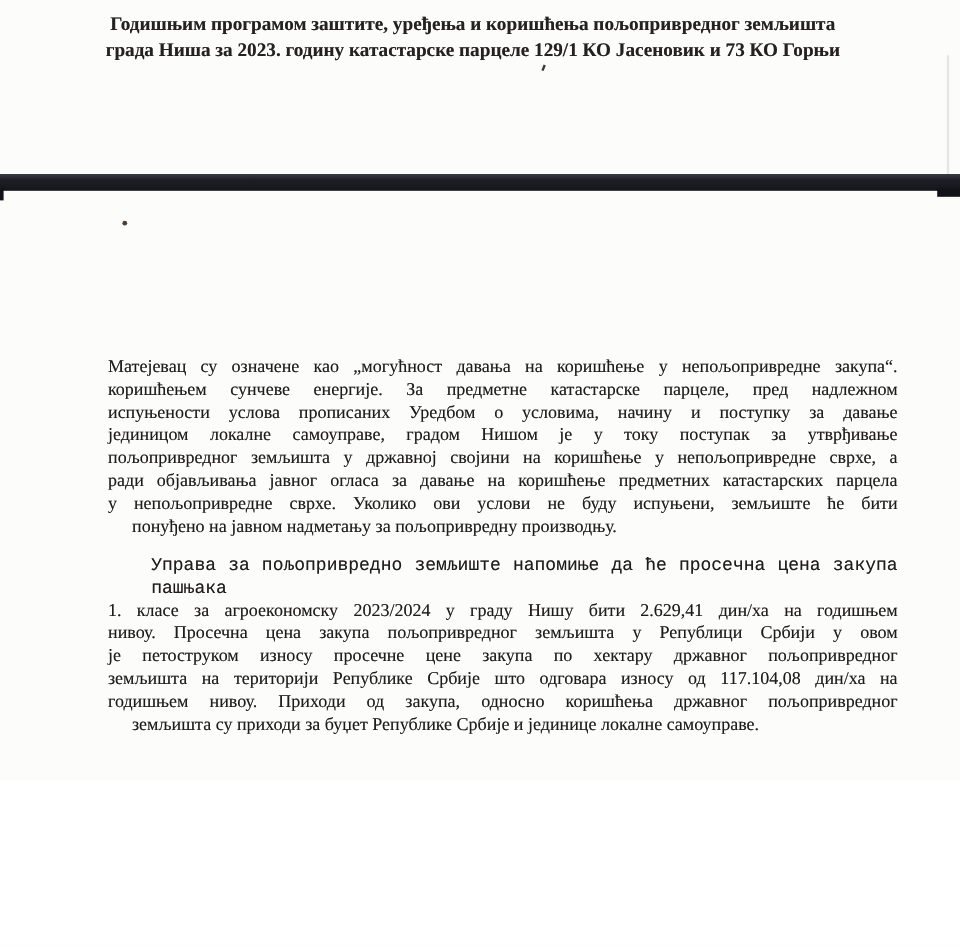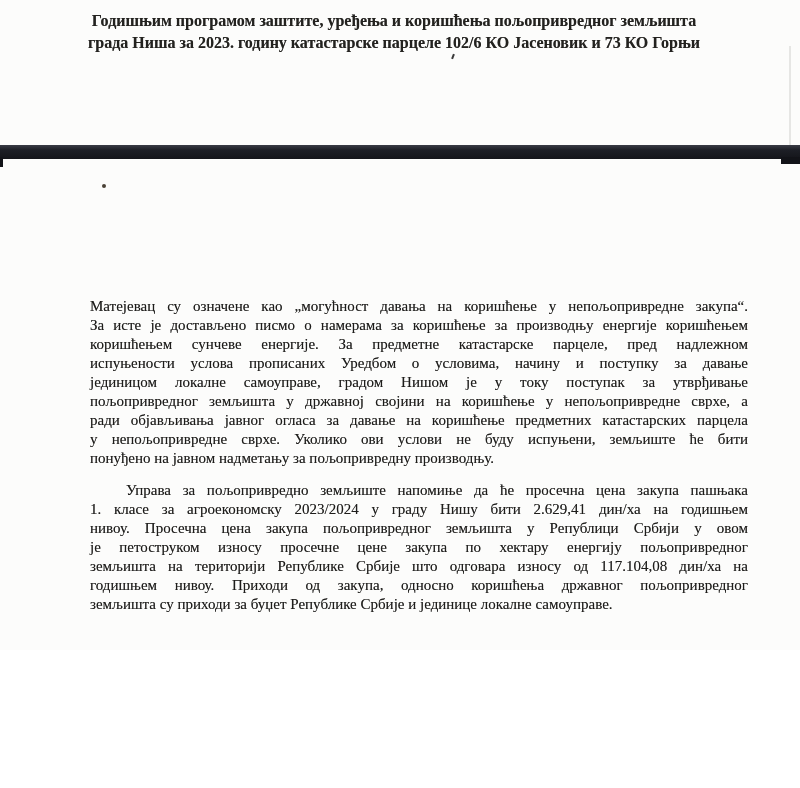--- a/index.html
+++ b/index.html
@@ -26,22 +26,22 @@
   .faint-edge-line{ position:absolute; left:789px; top:46px; width:2px; height:100px; background:#e6e6e4; }
   .speck1{ position:absolute; left:102px; top:184px; width:4px; height:4px; border-radius:50%; background:#4a4136; }
   .speck2{ position:absolute; left:452px; top:54px; width:2px; height:5px; background:#3a3a3a; transform:rotate(22deg); }
   
   .body{
     position:absolute; left:90px; top:297px; width:658px;
     font-size:15px; line-height:19px;
     text-shadow:0 0 .5px rgba(25,25,25,.5);
   }
   .tline{ text-align:justify; text-align-last:justify; }
-  .tline.endline{ text-align-last:left; }
-  .tline.indent{ padding-left:36px; }
+  .tline.endline{ text-align-last:left;margin-left:20px; }
+  .tline.indent{ padding-left:36px;font-family:Liberation Mono, monospace; }
   .para2{ margin-top:13px; }
   
   .stamp-svg{ position:absolute; left:478px; top:686px; filter:blur(.4px); }
   .sig-svg{ position:absolute; left:536px; top:712px; }
   .director-title{
     position:absolute; left:570px; top:712px;
     font-size:16px; font-weight:bold; letter-spacing:.5px;
     color:#3b82f6; text-shadow:0 0 .5px rgba(30,35,80,.5);
   }
   .init-mark{
@@ -55,47 +55,46 @@
     font-size:16px; color:#6d28d9; text-shadow:0 0 .5px rgba(20,20,20,.45);
   }
 </style>
 </head>
 <body>
 
 <div class="page">
 
   <div class="header">
     <div class="hline">Годишњим програмом заштите, уређења и коришћења пољопривредног земљишта</div>
-    <div class="hline">града Ниша за 2023. годину катастарске парцеле 102/6 КО Јасеновик и 73 КО Горњи</div>
+    <div class="hline">града Ниша за 2023. годину катастарске парцеле 129/1 КО Јасеновик и 73 КО Горњи</div>
   </div>
 
   <div class="faint-edge-line"></div>
   <div class="scan-bar"></div>
   <div class="bar-step-right"></div>
   <div class="bar-tick-left"></div>
   <div class="speck1"></div>
   <div class="speck2"></div>
 
   <div class="body">
     <div class="para1">
       <div class="tline">Матејевац су означене као „могућност давања на коришћење у непољопривредне закупа“.</div>
-      <div class="tline">За исте је достављено писмо о намерама за коришћење за производњу енергије коришћењем</div>
       <div class="tline">коришћењем сунчеве енергије. За предметне катастарске парцеле, пред надлежном</div>
       <div class="tline">испуњености услова прописаних Уредбом о условима, начину и поступку за давање</div>
       <div class="tline">јединицом локалне самоуправе, градом Нишом је у току поступак за утврђивање</div>
       <div class="tline">пољопривредног земљишта у државној својини на коришћење у непољопривредне сврхе, а</div>
       <div class="tline">ради објављивања јавног огласа за давање на коришћење предметних катастарских парцела</div>
       <div class="tline">у непољопривредне сврхе. Уколико ови услови не буду испуњени, земљиште ће бити</div>
       <div class="tline endline">понуђено на јавном надметању за пољопривредну производњу.</div>
     </div>
     <div class="para2">
       <div class="tline indent">Управа за пољопривредно земљиште напомиње да ће просечна цена закупа пашњака</div>
       <div class="tline">1. класе за агроекономску 2023/2024 у граду Нишу бити 2.629,41 дин/ха на годишњем</div>
       <div class="tline">нивоу. Просечна цена закупа пољопривредног земљишта у Републици Србији у овом</div>
-      <div class="tline">је петоструком износу просечне цене закупа по хектару енергију пољопривредног</div>
+      <div class="tline">је петоструком износу просечне цене закупа по хектару државног пољопривредног</div>
       <div class="tline">земљишта на територији Републике Србије што одговара износу од 117.104,08 дин/ха на</div>
       <div class="tline">годишњем нивоу. Приходи од закупа, односно коришћења државног пољопривредног</div>
       <div class="tline endline">земљишта су приходи за буџет Републике Србије и јединице локалне самоуправе.</div>
     </div>
   </div>
 
   <svg class="stamp-svg" width="212" height="102" viewBox="0 0 212 102">
     <g transform="rotate(-10 99 84)" fill="none" stroke="#4a5ec2" opacity="0.8">
       <circle cx="99" cy="84" r="75" stroke-width="3" opacity="0.9"></circle>
       <circle cx="99" cy="84" r="70.5" stroke-width="1.2"></circle>

